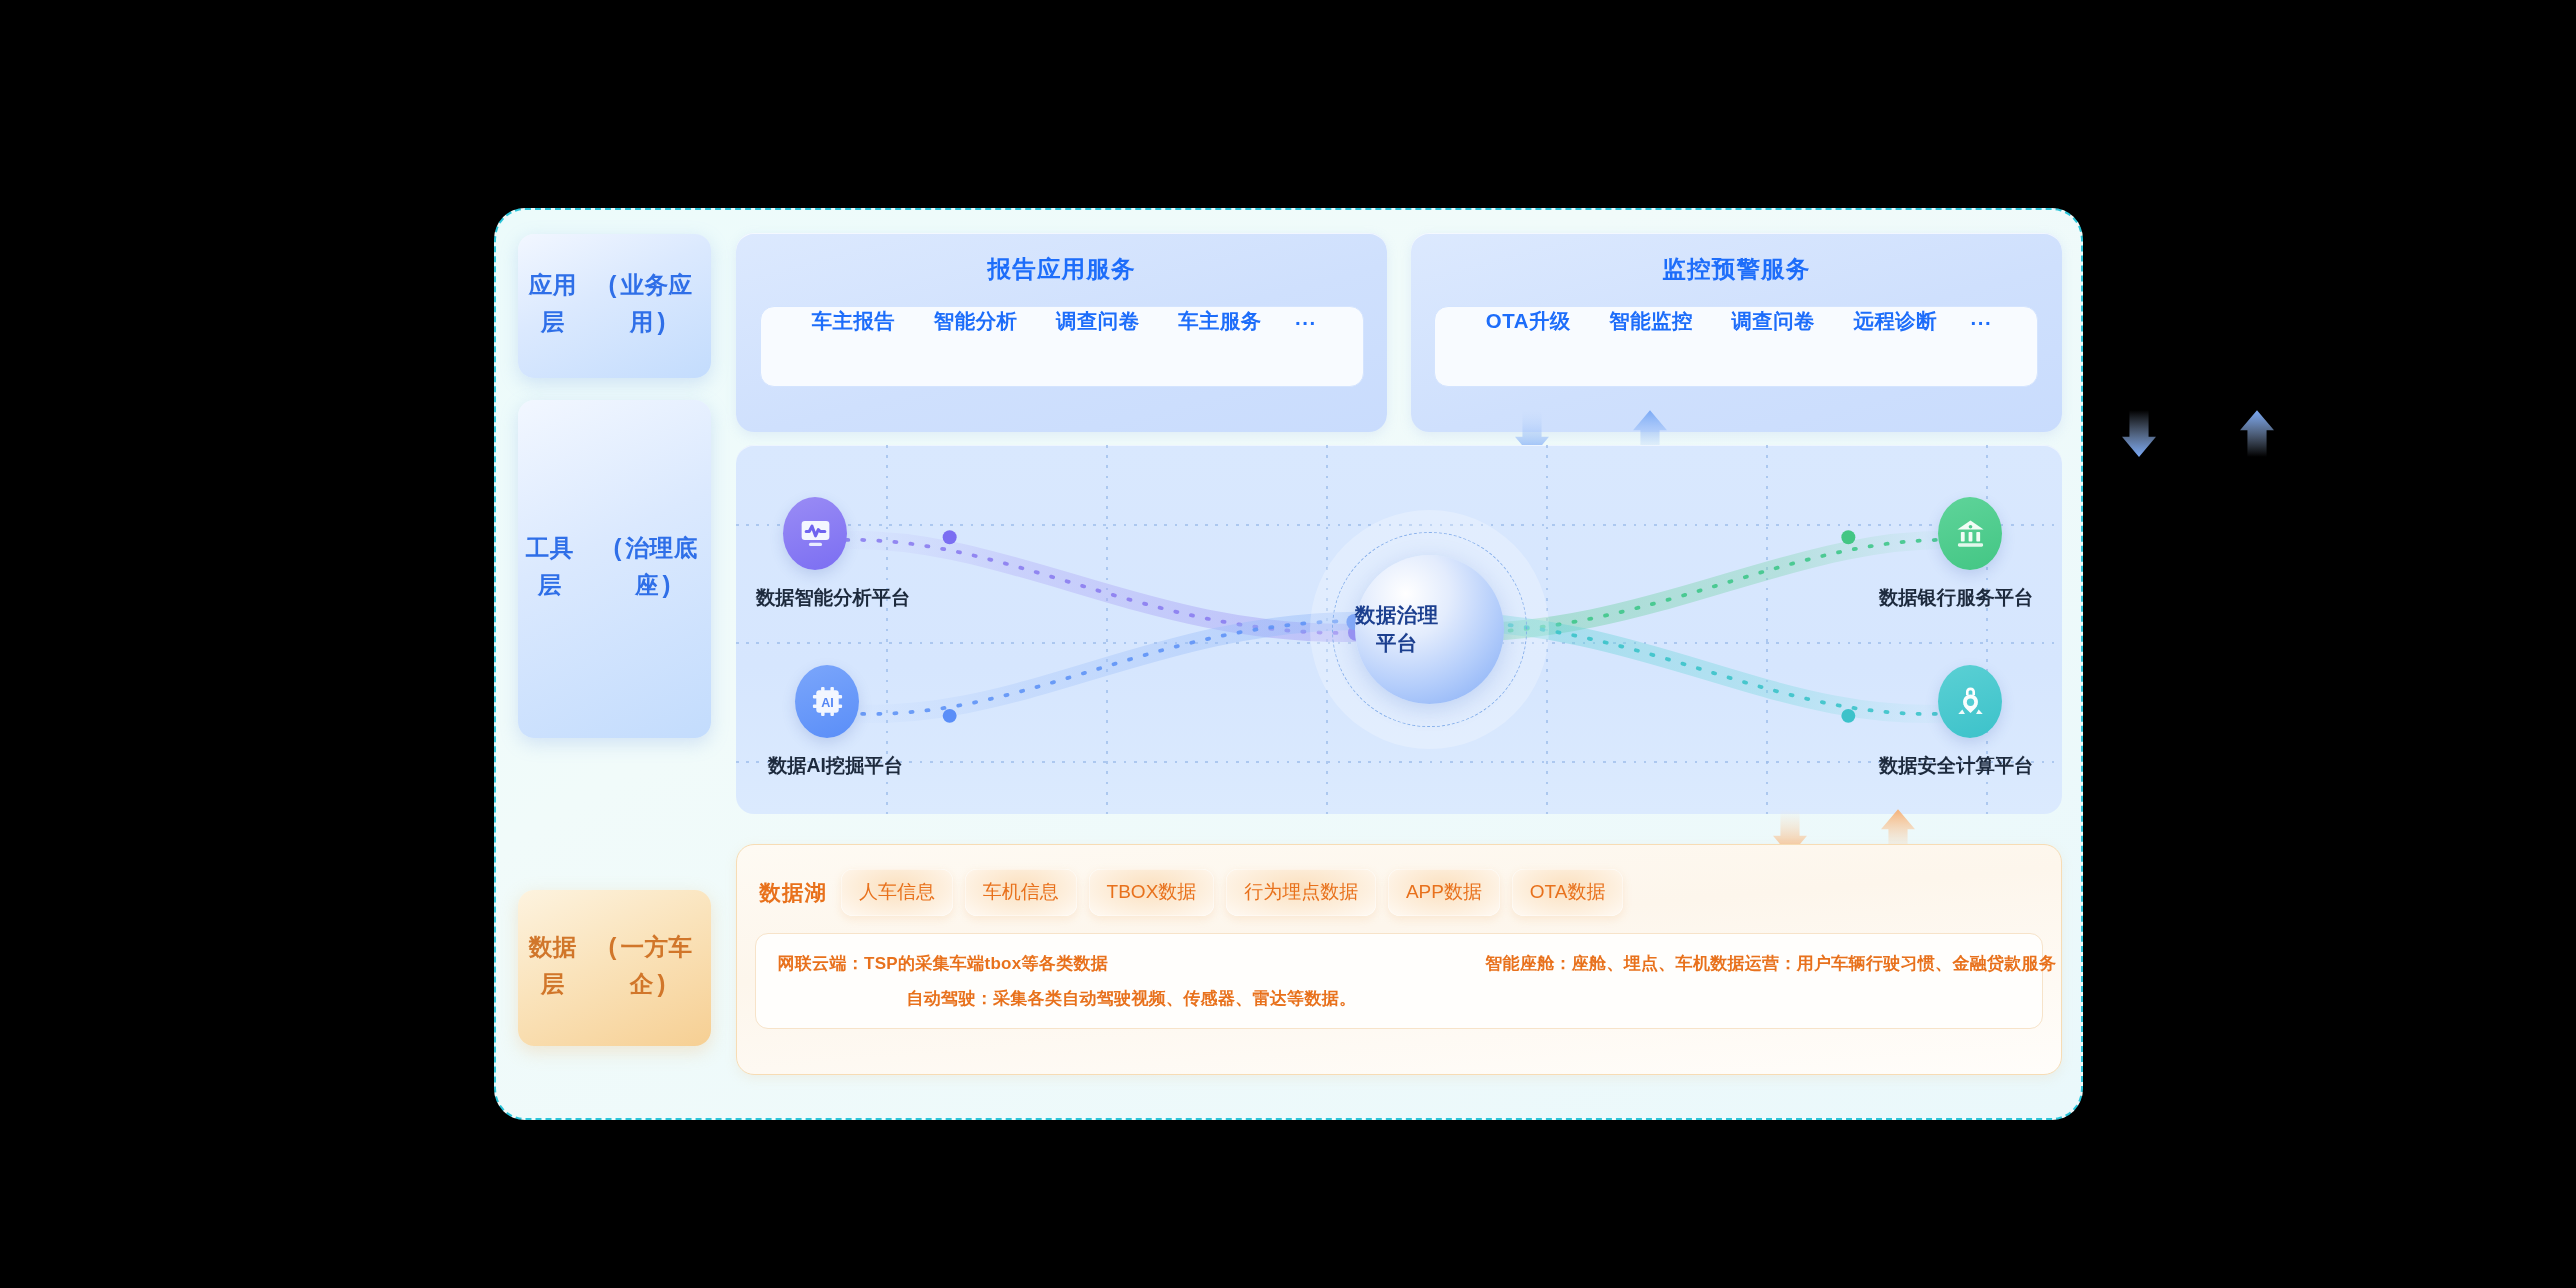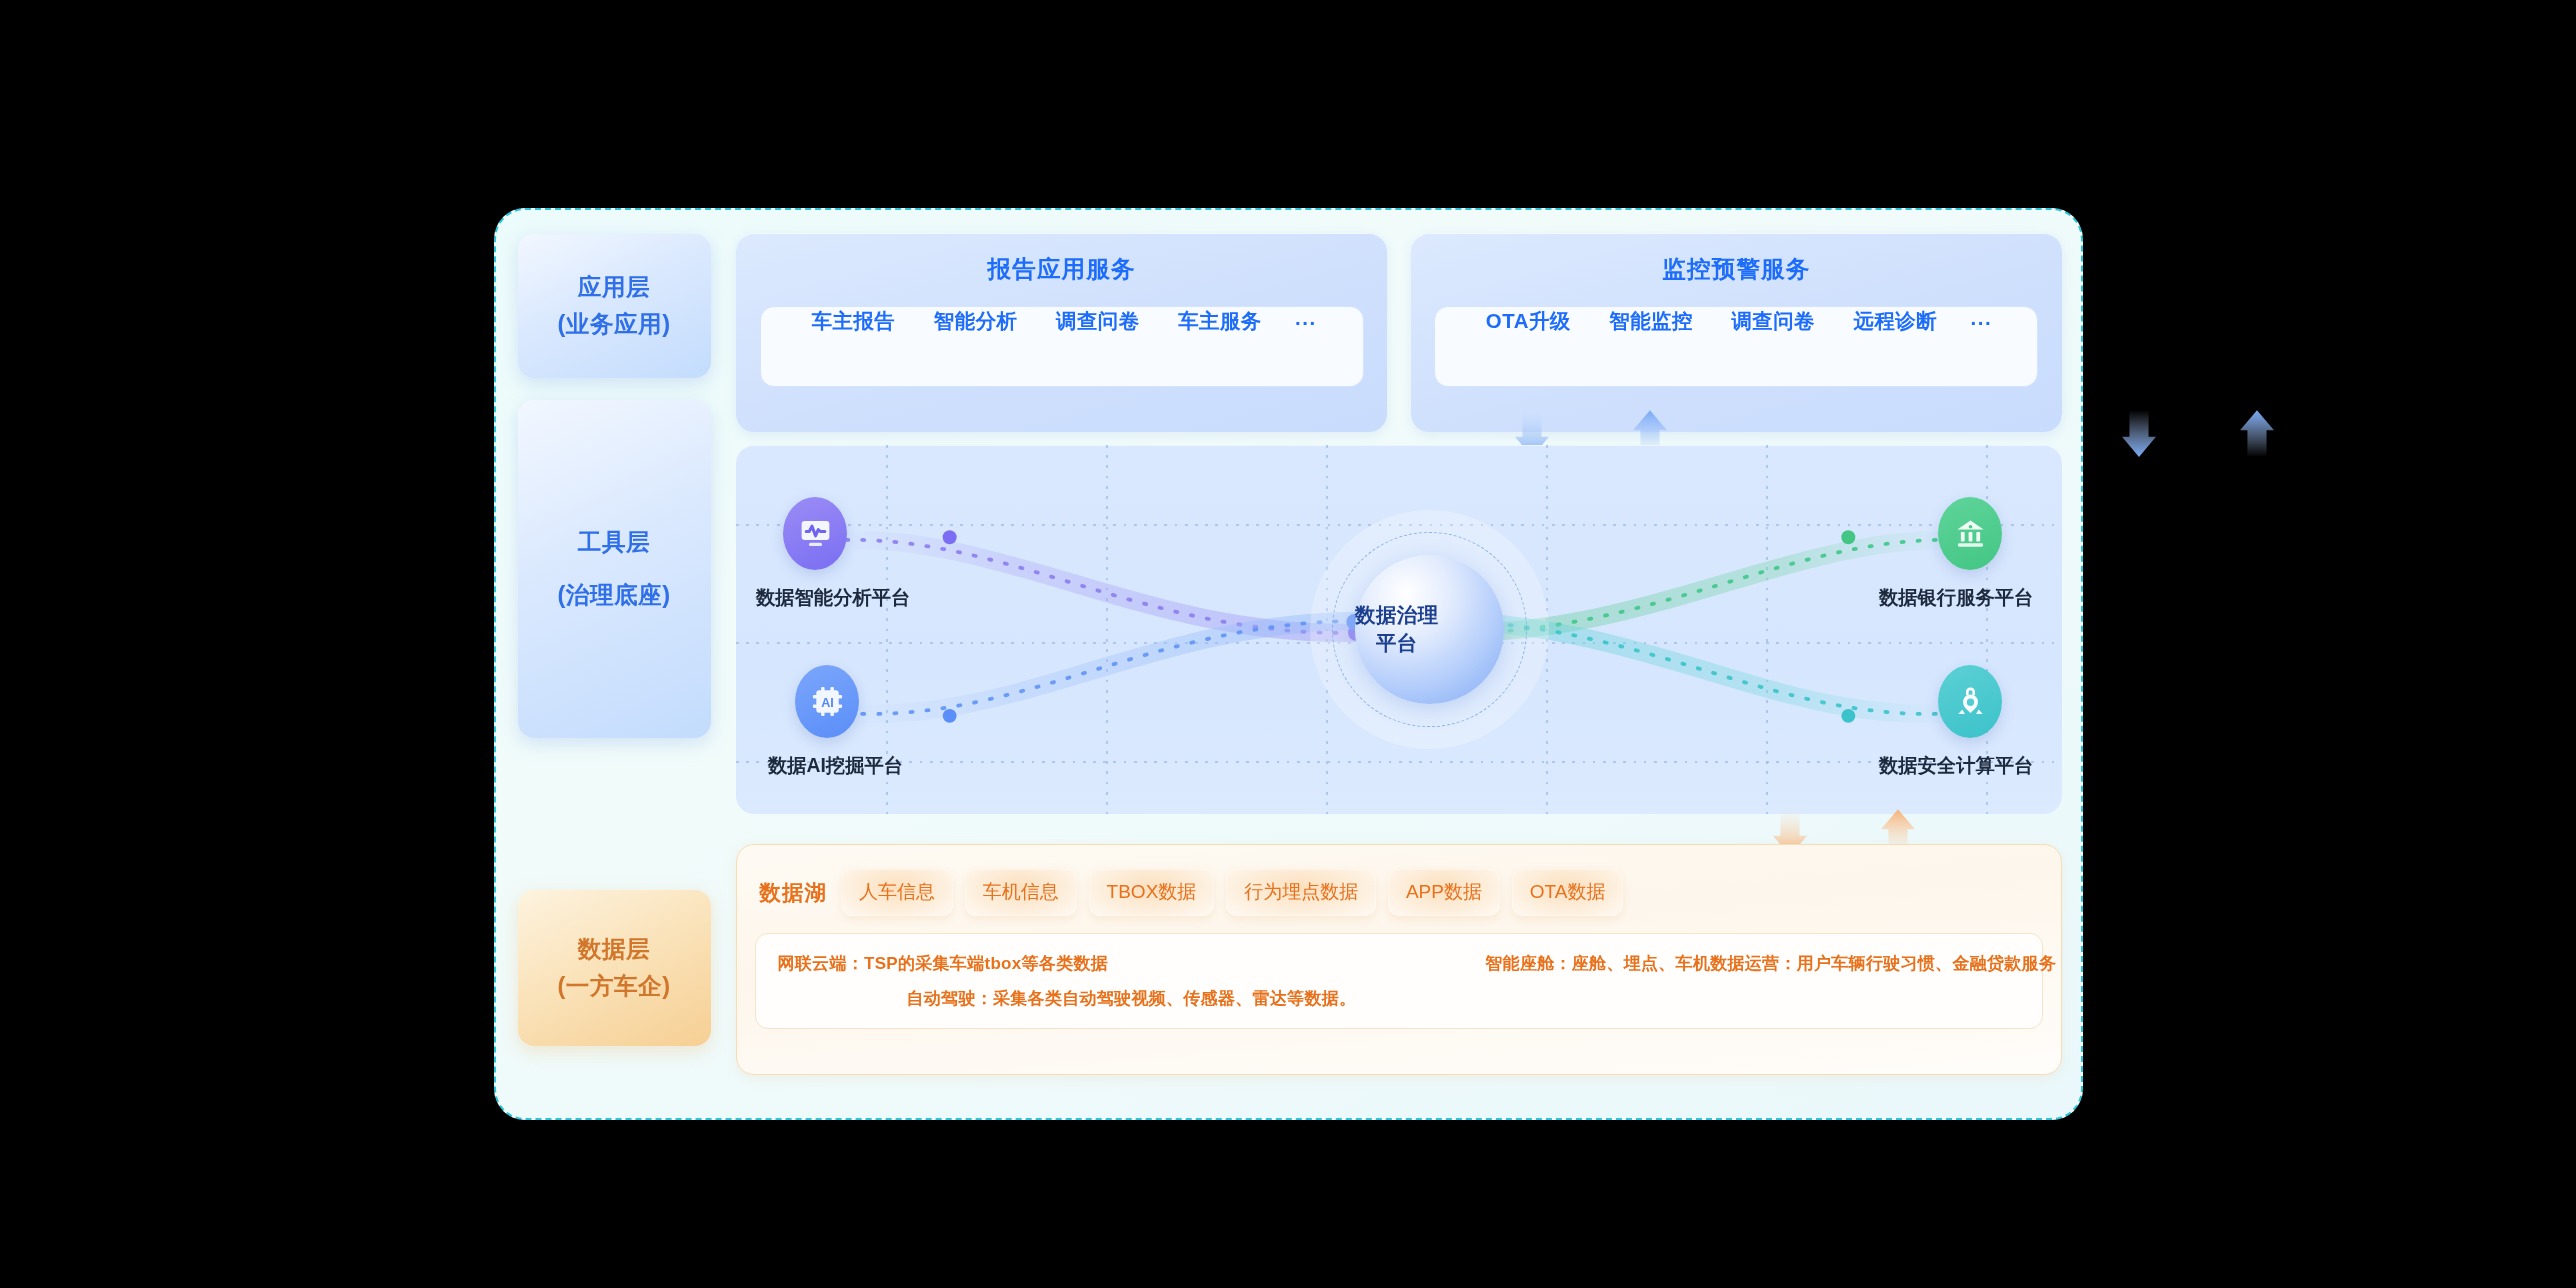--- a/index.html
+++ b/index.html
@@ -9,23 +9,23 @@
   #outer{
     position:absolute; left:494px; top:208px; width:1589px; height:912px;
     background:linear-gradient(150deg,#ecfbfb 0%,#f1fbfa 35%,#eaf8fb 100%);
     border:2.1px dashed #2bc4d8; border-radius:31px; box-sizing:border-box;
   }
 
   
   #rail{position:absolute; left:21.5px; top:23.6px; width:193px; height:865px;}
   .rail-box{
     position:absolute; left:0; width:193px; border-radius:16px;
-    display:flex; flex-direction:column; align-items:center; justify-content:center;
+    display:flex; flex-direction:row; align-items:center; justify-content:center;
     text-align:center; line-height:1.55;
-    font-size:23.6px; font-weight:700; letter-spacing:0.5px;
+    font-size:23.6px; font-weight:700; letter-spacing:0.5px;font-family:Liberation Mono, monospace;
   }
   .rail-blue{
     background:linear-gradient(155deg,#f2f7ff 0%,#dbe9fe 42%,#c3dcfd 100%);
     color:#2f6fe8; box-shadow:0 5.4px 18px rgba(130,170,235,.28);
   }
   .rail-orange{
     background:linear-gradient(155deg,#fdf3df 0%,#fae3bb 45%,#f6cf93 100%);
     color:#d1762a; box-shadow:0 5.4px 18px rgba(235,185,120,.30);
   }
   #rail-app{top:0; height:144px;}

